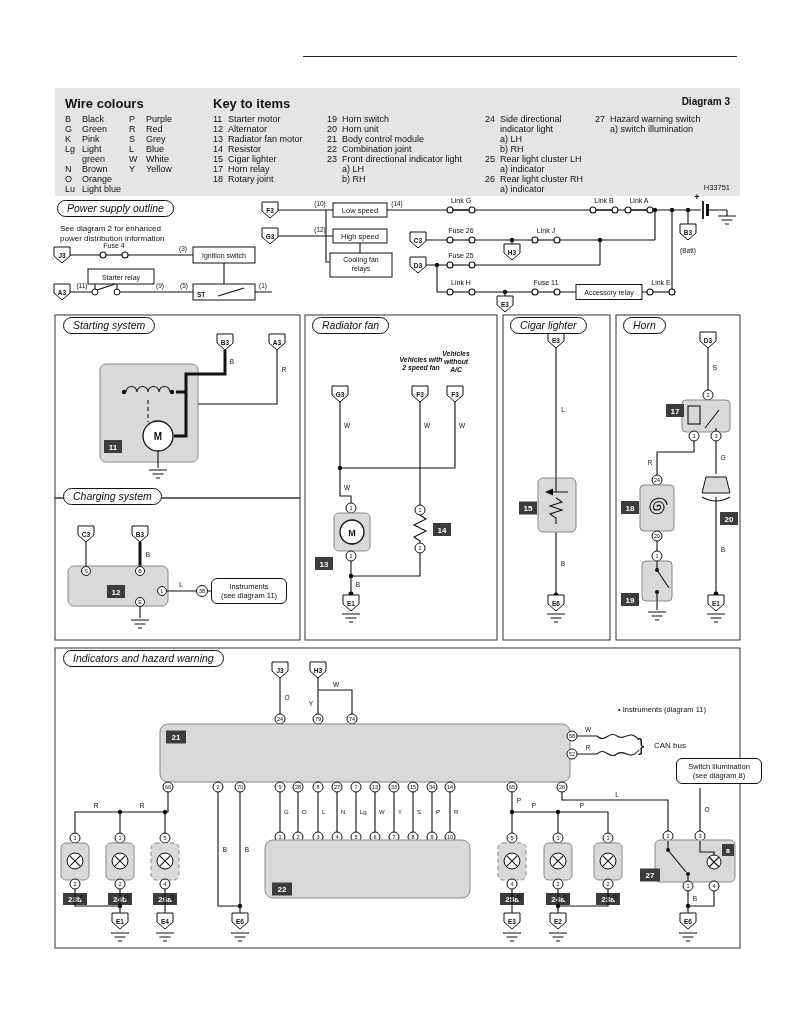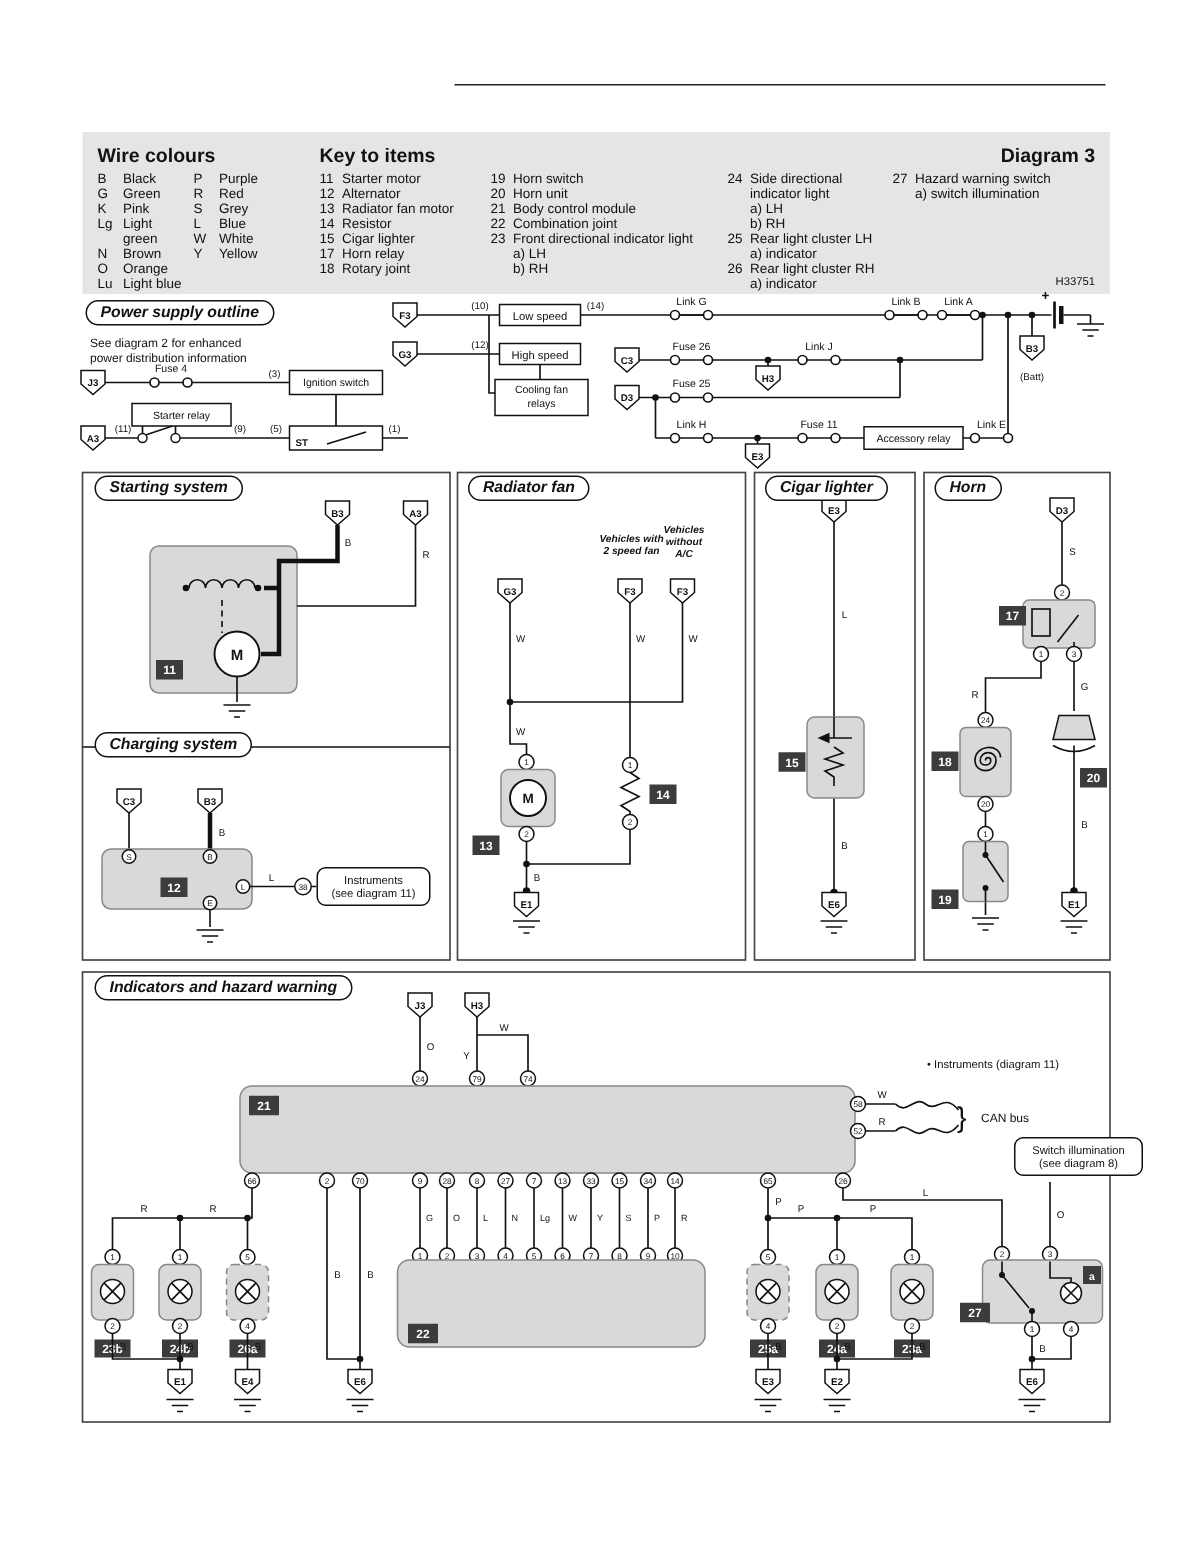--- a/index.html
+++ b/index.html
@@ -9,24 +9,24 @@
   .header{position:absolute;left:300px;top:34px;width:437px;text-align:right;font-size:13.5px}
   .hnum{font-weight:bold;margin-left:8px}
   .hrule{position:absolute;left:303px;top:56px;width:434px;border-top:1.5px solid #222}
   
   .legend{position:absolute;left:55px;top:88px;width:685px;height:108px;background:#e5e5e5}
   .lg-head{position:absolute;font-weight:bold;font-size:13px}
   .lcol{position:absolute}
   .lrow{display:flex;font-size:9px;line-height:10px}
   .lcode{width:17px;flex:none}
   .lnum{width:15px;flex:none}
-  .dlab{position:absolute;right:10px;top:8px;font-weight:bold;font-size:13px}
+  .dlab{position:absolute;right:10px;top:8px;font-weight:bold;font-size:10px}
   .refc{position:absolute;right:10px;bottom:4px;font-size:7.5px}
   
-  .capsule{position:absolute;background:#fff;border:1.3px solid #111;border-radius:9px;font-size:10.5px;font-weight:bold;font-style:italic;padding:1px 9px 2px;white-space:nowrap;z-index:3}
+  .capsule{position:absolute;background:#fff;border:1.3px solid #111;border-radius:9px;font-size:10.5px;font-weight:normal;font-style:italic;padding:1px 9px 2px;white-space:nowrap;z-index:3}
   .smallnote{position:absolute;font-size:8px;line-height:9.5px;z-index:3}
   .optlab{position:absolute;font-size:6.8px;font-weight:bold;font-style:italic;text-align:center;line-height:8px;z-index:3}
   .rbox{position:absolute;background:#fff;border:1.2px solid #111;border-radius:6px;font-size:7.5px;line-height:9px;text-align:center;padding:3px 7px;z-index:3}
   .footer{position:absolute;left:0;right:0;top:1010px;text-align:center;font-size:9.5px}
   
   svg.diagram{position:absolute;left:0;top:0;z-index:1}
   svg text{font-family:"Liberation Sans",sans-serif;fill:#111;text-anchor:middle}
   .st{text-anchor:start}
   .t6{font-size:6px}.t65{font-size:6.5px}.t7{font-size:7px}.t75{font-size:7.5px}.t8{font-size:8px}.t9{font-size:9px}.t10{font-size:10px}
   .b{font-weight:bold}

